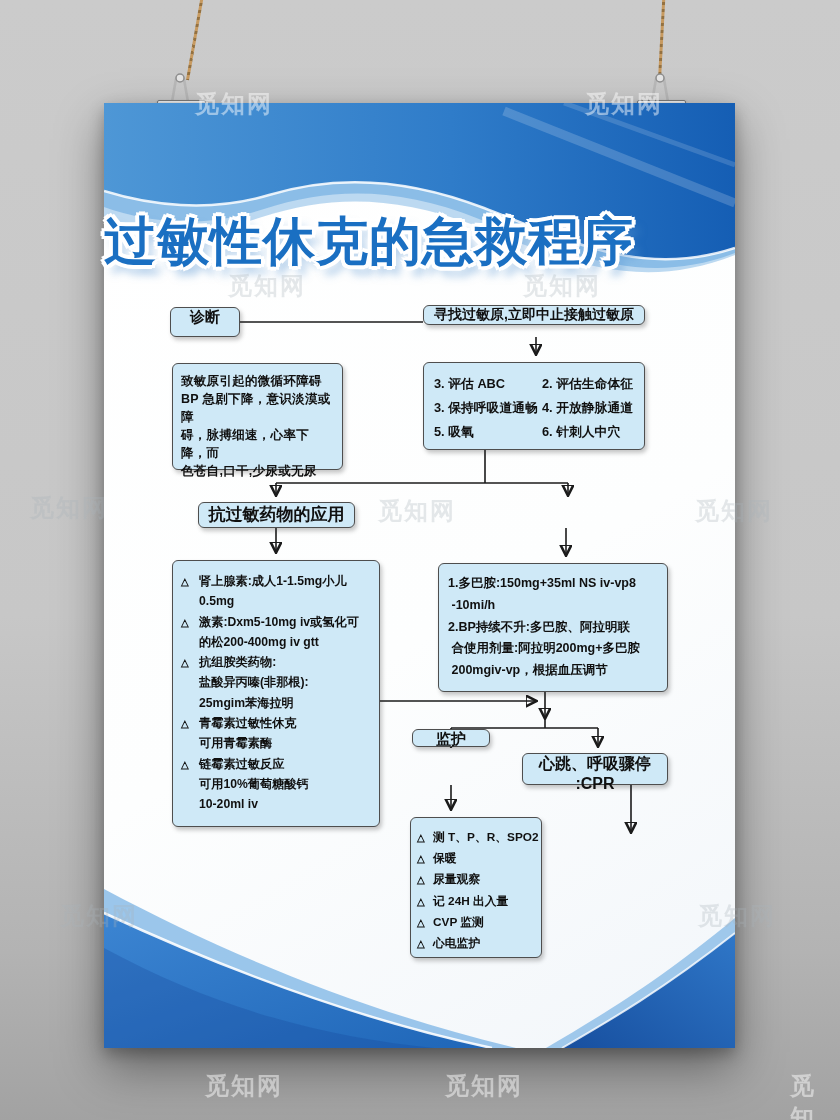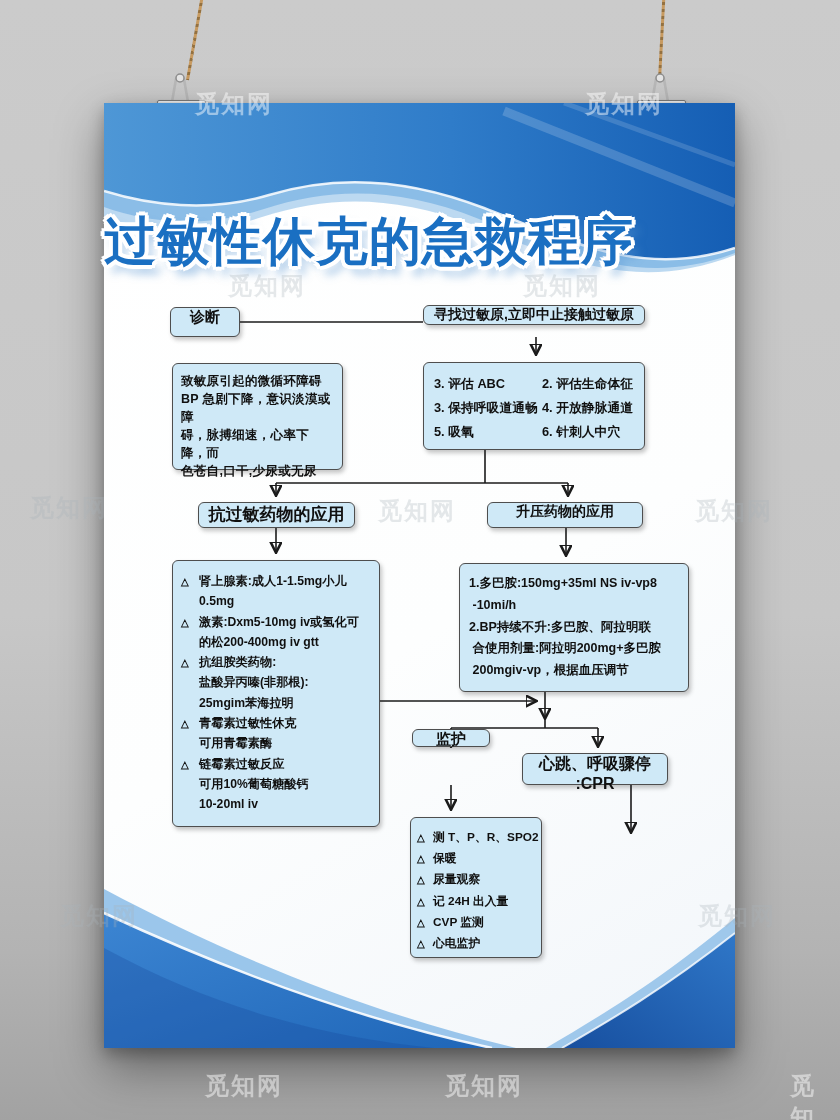--- a/index.html
+++ b/index.html
@@ -33,21 +33,21 @@
         text-shadow:-3px -3px 0 #fff,3px -3px 0 #fff,-3px 3px 0 #fff,3px 3px 0 #fff,
                     -4px 0 0 #fff,4px 0 0 #fff,0 -4px 0 #fff,0 4px 0 #fff,
                     7px 9px 8px rgba(90,150,210,.55);}
 
   
   .fbox{position:absolute;box-sizing:border-box;background:#cfe9f7;
         border:1.5px solid #4e4e4e;border-radius:6px;color:#101010;
         box-shadow:2px 3px 4px rgba(50,50,50,.28);font-weight:700;}
   .cent{display:flex;align-items:flex-start;justify-content:center;text-align:center;}
   .preline{white-space:pre-line;}
-  .pre{white-space:pre;margin-left:21px;}
+  .pre{white-space:pre;}
 
   .b-diag{left:66px;top:204px;width:70px;height:30px;font-size:15px;}
   .b-find{left:319px;top:202px;width:222px;height:20px;font-size:14px;}
   .b-symp{left:68px;top:260px;width:171px;height:107px;font-size:12.5px;
           line-height:18px;padding:8px 8px;letter-spacing:.3px;}
   .b-assess{left:319px;top:259px;width:222px;height:88px;padding:9px 10px;
           display:grid;grid-template-columns:108px 1fr;font-size:12.8px;line-height:24px;}
   .b-antih{left:94px;top:399px;width:157px;height:26px;font-size:17px;}
   .b-vasoh{left:383px;top:399px;width:156px;height:26px;font-size:14px;}
   .b-anti{left:68px;top:457px;width:208px;height:267px;padding:10px 4px 8px 8px;
@@ -179,23 +179,20 @@
       <span>3. 保持呼吸道通畅</span>
       <span>4. 开放静脉通道</span>
       <span>5. 吸氧</span>
       <span>6. 针刺人中穴</span>
     </div>
 
     <div class="fbox cent b-antih">
       <span>抗过敏药物的应用</span>
     </div>
 
-    <div class="fbox cent b-vasoh">
-      <span>升压药物的应用</span>
-    </div>
 
     <div class="fbox b-anti">
       <div class="bx-item">
         <span class="tri">△</span>
         <span class="bx-text preline">肾上腺素:成人1-1.5mg小儿
 0.5mg</span>
       </div>
       <div class="bx-item">
         <span class="tri">△</span>
         <span class="bx-text preline">激素:Dxm5-10mg iv或氢化可

